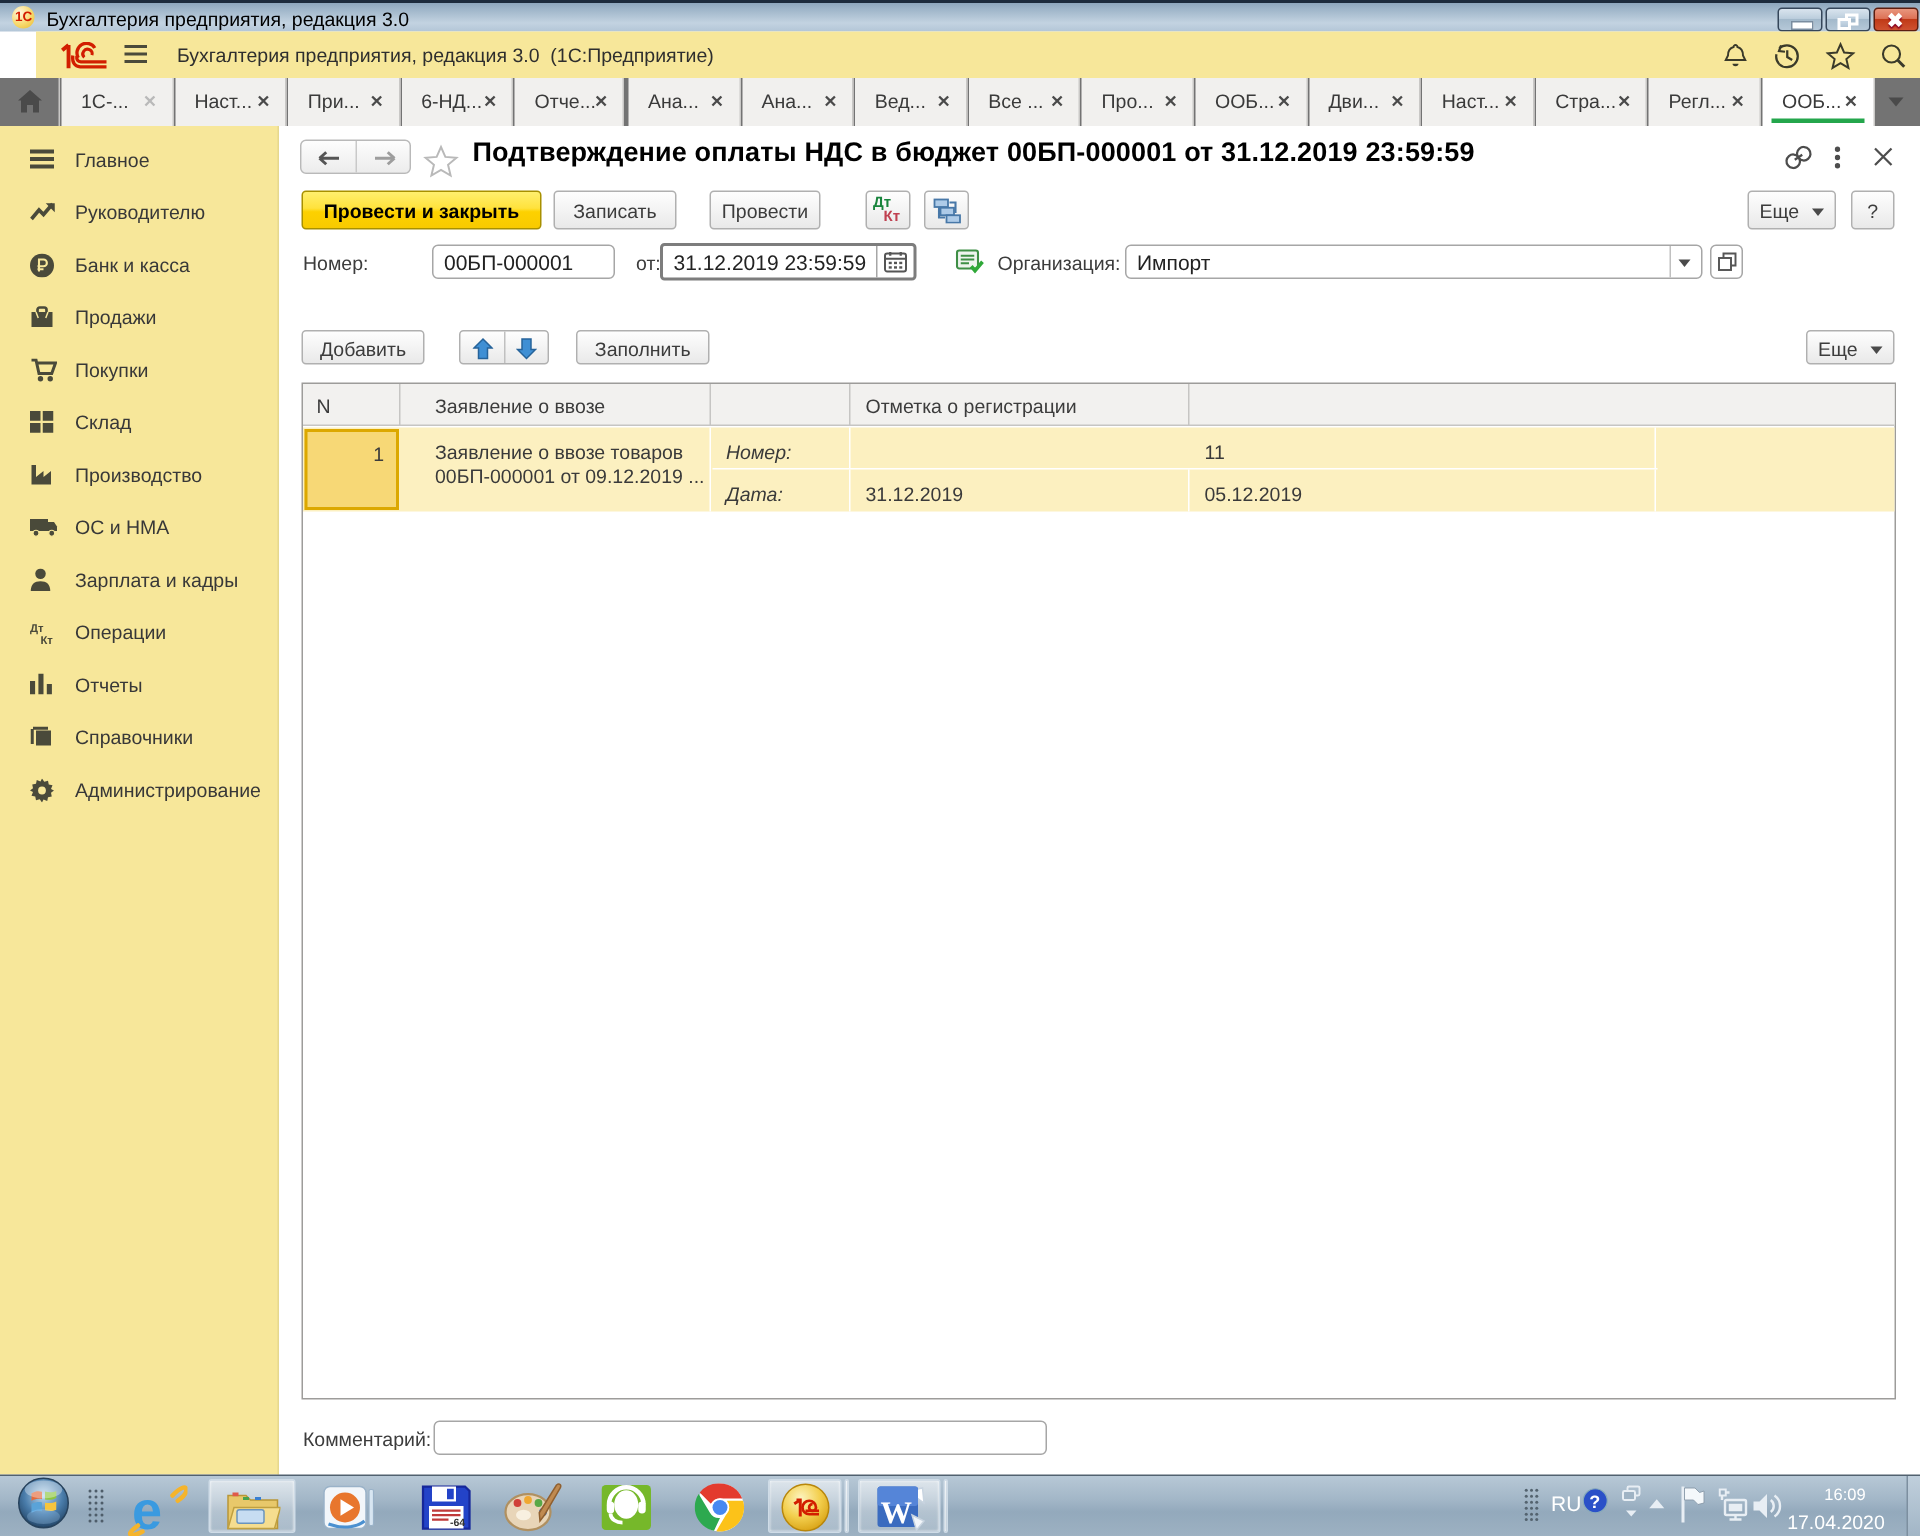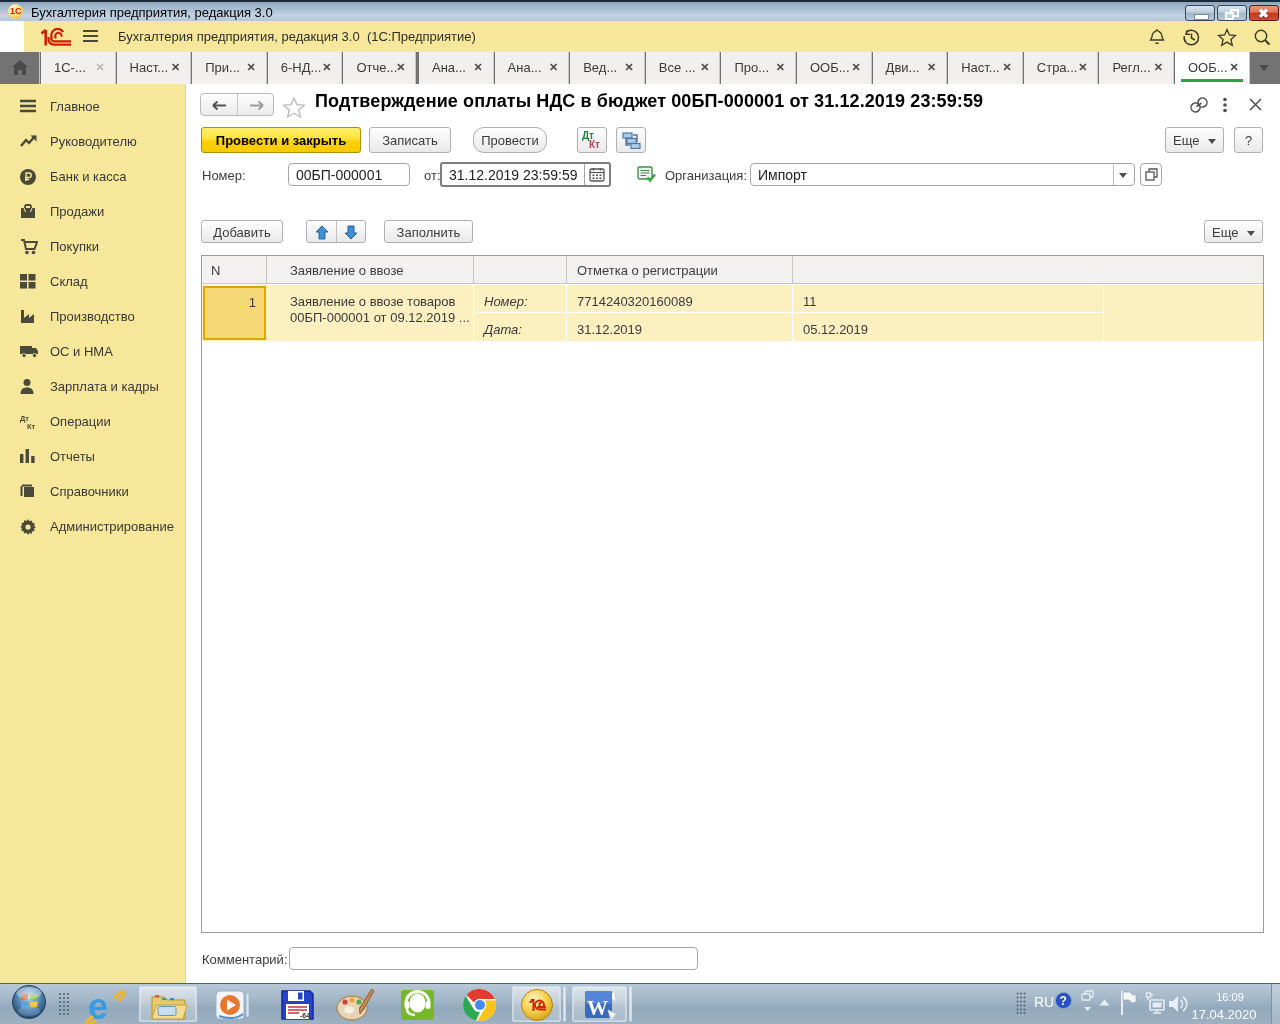--- a/index.html
+++ b/index.html
@@ -56,21 +56,21 @@
 #doctitle { position:absolute; left:128px; top:7px; font-size:18px; font-weight:bold; color:#000; letter-spacing:0.1px; }
 .ticon { position:absolute; top:12px; }
 
 
 .btn { position:absolute; height:26px; border:1px solid #b0b0b0; border-radius:3px;
   background:linear-gradient(#fefefe,#e9e9e9); font-size:13px; color:#3c3c3c; text-align:center; }
 .btn span.cap { position:absolute; left:0; right:0; top:5px; }
 #btnpost { left:14px; top:43px; width:160px; border:1px solid #a89000; font-weight:bold; color:#000;
   background:linear-gradient(#ffef6e 0%, #ffe23c 45%, #fdd100 55%, #f8ca00 100%); }
 #btnwrite { left:182px; top:43px; width:82px; }
-#btnprov { left:286px; top:43px; width:74px;border-radius:11px; }
+#btnprov { left:286px; top:43px; width:74px; }
 #btndtkt { left:390px; top:43px; width:30px; }
 #btnstruct { left:429px; top:43px; width:30px; }
 #btnmore1 { left:978px; top:43px; width:59px; }
 #btnhelp { left:1047px; top:43px; width:29px; }
 .morearr { display:inline-block; width:0; height:0; border-left:4px solid transparent; border-right:4px solid transparent; border-top:5px solid #4a4a4a; vertical-align:middle; margin-left:5px; }
 
 
 .flabel { position:absolute; font-size:13px; color:#3c3c3c; }
 .finput { position:absolute; height:23px; border:1px solid #a6a6a6; border-radius:4px; background:#fff; font-size:14px; color:#222; }
 .finput .val { position:absolute; left:7px; top:3px; white-space:nowrap; }
@@ -475,23 +475,20 @@
           <span style="top:7px">1</span>
         </div>
       <div class="td" style="left:66px;width:206px;height:56px">
           <span style="position:absolute;left:22px;top:9px;line-height:16px">Заявление о ввозе товаров<br>00БП-000001 от 09.12.2019 ...</span>
         </div>
       <div class="td" style="left:273px;width:92px;height:27px">
           <span style="position:absolute;left:9px;top:9px;font-style:italic">Номер:</span>
         </div>
       <div class="td" style="left:273px;width:92px;top:28px;height:28px">
           <span style="position:absolute;left:9px;top:9px;font-style:italic">Дата:</span>
-        </div>
-      <div class="td" style="left:366px;width:225px;height:27px">
-          <span style="position:absolute;left:9px;top:9px">7714240320160089</span>
         </div>
       <div class="td" style="left:366px;width:225px;top:28px;height:28px">
           <span style="position:absolute;left:9px;top:9px">31.12.2019</span>
         </div>
       <div class="td" style="left:592px;width:310px;height:27px">
           <span style="position:absolute;left:9px;top:9px">11</span>
         </div>
       <div class="td" style="left:592px;width:310px;top:28px;height:28px">
           <span style="position:absolute;left:9px;top:9px">05.12.2019</span>
         </div>

